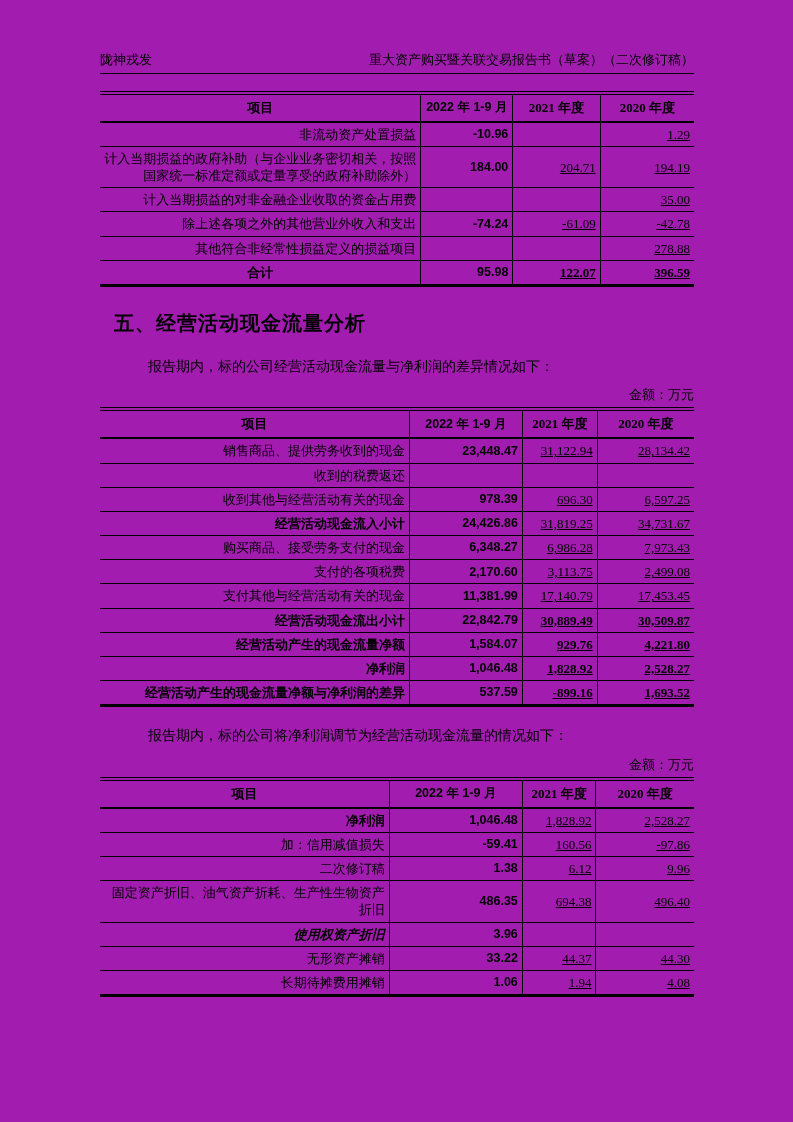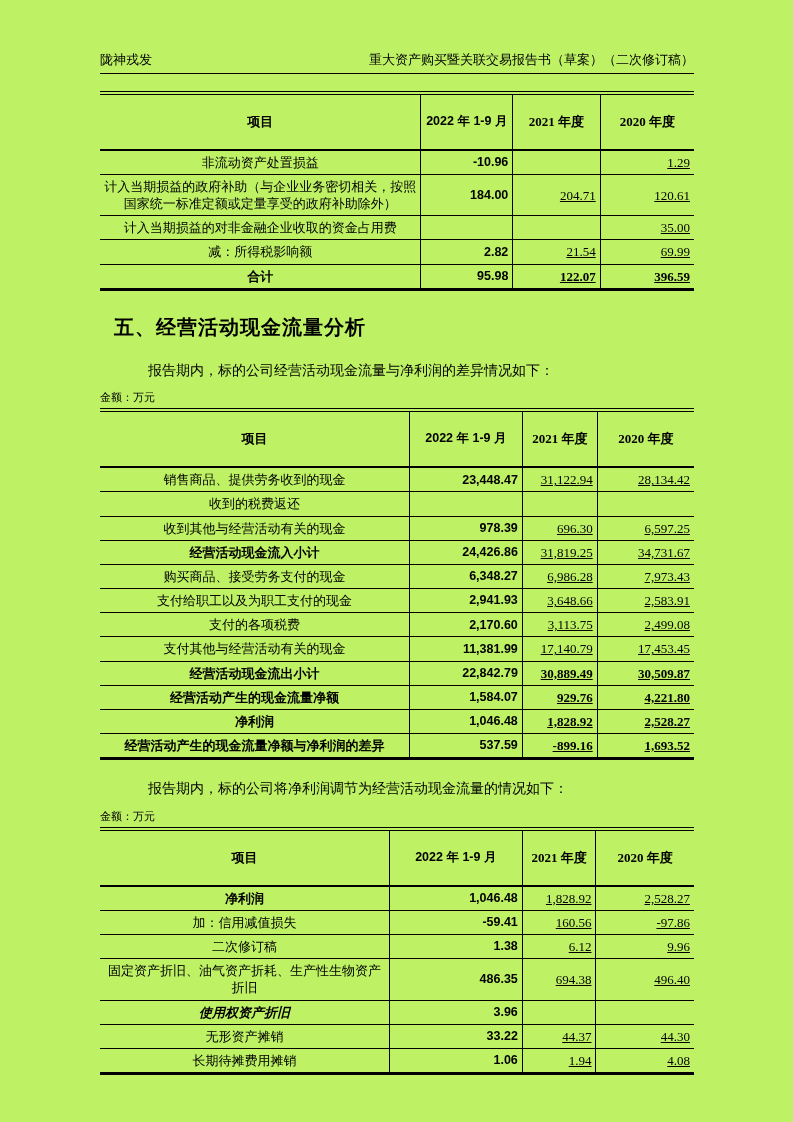--- a/index.html
+++ b/index.html
@@ -1,19 +1,19 @@
 <!DOCTYPE html>
 <html><head>
 <meta charset="utf-8">
 <style>
   html,body{margin:0;padding:0;background:#ffffff;}
   .page{
     position:relative;
     width:793px;height:1122px;
-    background:#bef264;
+    background:#a21caf;
     box-sizing:border-box;
     padding:52px 99px 0 100px;
     font-family:"Liberation Serif","DejaVu Serif",serif;
     color:#000;
     overflow:hidden;
   }
   
   .running-head{
     display:flex;justify-content:space-between;align-items:flex-end;
     font-size:13px;line-height:1.2;
@@ -26,30 +26,30 @@
     border-collapse:collapse;
     table-layout:fixed;
     font-size:13px;
     border-top:4.5px double #000;
     border-bottom:3px solid #000;
     margin-top:3px;
   }
   table.fin th{
     border-bottom:2px solid #000;
     font-weight:bold;text-align:center;
-    padding:19px 2px;line-height:1.25;
+    padding:5px 2px;line-height:1.25;
   }
   table.fin td{
     border-bottom:1px solid #000;
     padding:3px 4px;line-height:1.32;
     vertical-align:middle;
   }
   table.fin th + th, table.fin td + td{border-left:1px solid #000;}
   table.fin th:nth-child(2){font-family:"Liberation Sans","DejaVu Sans",sans-serif;font-size:12.5px;}
-  td.label{text-align:center;padding-left:5px;padding-right:3px;}
+  td.label{text-align:right;padding-left:5px;padding-right:3px;}
   td.label.lb{font-weight:bold;}
   td.label.li{font-style:italic;}
   td.label.lc{text-align:center;}
   td.num{text-align:right;}
   td.c0{
     font-family:"Liberation Sans","DejaVu Sans",sans-serif;
     font-weight:bold;font-size:12.5px;
     padding-right:10px;
   }
   td.c1,td.c2{padding-right:8px;text-decoration:underline;}
@@ -63,21 +63,21 @@
   .sec-heading{
     font-family:Liberation Serif, serif;
     font-weight:bold;font-size:20px;line-height:1.25;
     margin:24px 0 0 14px;letter-spacing:1px;
   }
   .para{
     font-size:14px;line-height:1.45;
     margin-top:21px;text-indent:48px;
   }
   .unit-label{
-    font-size:11px;
+    text-align:right;font-size:13px;
     margin-top:9px;margin-bottom:0;
   }
   .page-number{
     text-align:right;font-weight:bold;font-size:13px;
     margin-top:11px;
   }
 </style>
 </head>
 <body>
 
@@ -108,33 +108,39 @@
           <tr>
             <td class="label">非流动资产处置损益</td>
             <td class="num c0">-10.96</td>
             <td class="num c1"></td>
             <td class="num c2">1.29</td>
           </tr>
           <tr>
             <td class="label">计入当期损益的政府补助（与企业业务密切相关，按照国家统一标准定额或定量享受的政府补助除外）</td>
             <td class="num c0">184.00</td>
             <td class="num c1">204.71</td>
-            <td class="num c2">120.61</td>
+            <td class="num c2">194.19</td>
           </tr>
           <tr>
             <td class="label">计入当期损益的对非金融企业收取的资金占用费</td>
             <td class="num c0"></td>
             <td class="num c1"></td>
             <td class="num c2">35.00</td>
           </tr>
           <tr>
-            <td class="label">减：所得税影响额</td>
-            <td class="num c0">2.82</td>
-            <td class="num c1">21.54</td>
-            <td class="num c2">69.99</td>
+            <td class="label">除上述各项之外的其他营业外收入和支出</td>
+            <td class="num c0">-74.24</td>
+            <td class="num c1">-61.09</td>
+            <td class="num c2">-42.78</td>
+          </tr>
+          <tr>
+            <td class="label">其他符合非经常性损益定义的损益项目</td>
+            <td class="num c0"></td>
+            <td class="num c1"></td>
+            <td class="num c2">278.88</td>
           </tr>
           <tr>
             <td class="label lb lc">合计</td>
             <td class="num c0">95.98</td>
             <td class="num c1 vb">122.07</td>
             <td class="num c2 vb">396.59</td>
           </tr>
         </tbody>
       </table>
   </div>
@@ -185,26 +191,20 @@
           <td class="num c1">31,819.25</td>
           <td class="num c2">34,731.67</td>
         </tr>
         <tr>
           <td class="label">购买商品、接受劳务支付的现金</td>
           <td class="num c0">6,348.27</td>
           <td class="num c1">6,986.28</td>
           <td class="num c2">7,973.43</td>
         </tr>
         <tr>
-          <td class="label">支付给职工以及为职工支付的现金</td>
-          <td class="num c0">2,941.93</td>
-          <td class="num c1">3,648.66</td>
-          <td class="num c2">2,583.91</td>
-        </tr>
-        <tr>
           <td class="label">支付的各项税费</td>
           <td class="num c0">2,170.60</td>
           <td class="num c1">3,113.75</td>
           <td class="num c2">2,499.08</td>
         </tr>
         <tr>
           <td class="label">支付其他与经营活动有关的现金</td>
           <td class="num c0">11,381.99</td>
           <td class="num c1">17,140.79</td>
           <td class="num c2">17,453.45</td>

